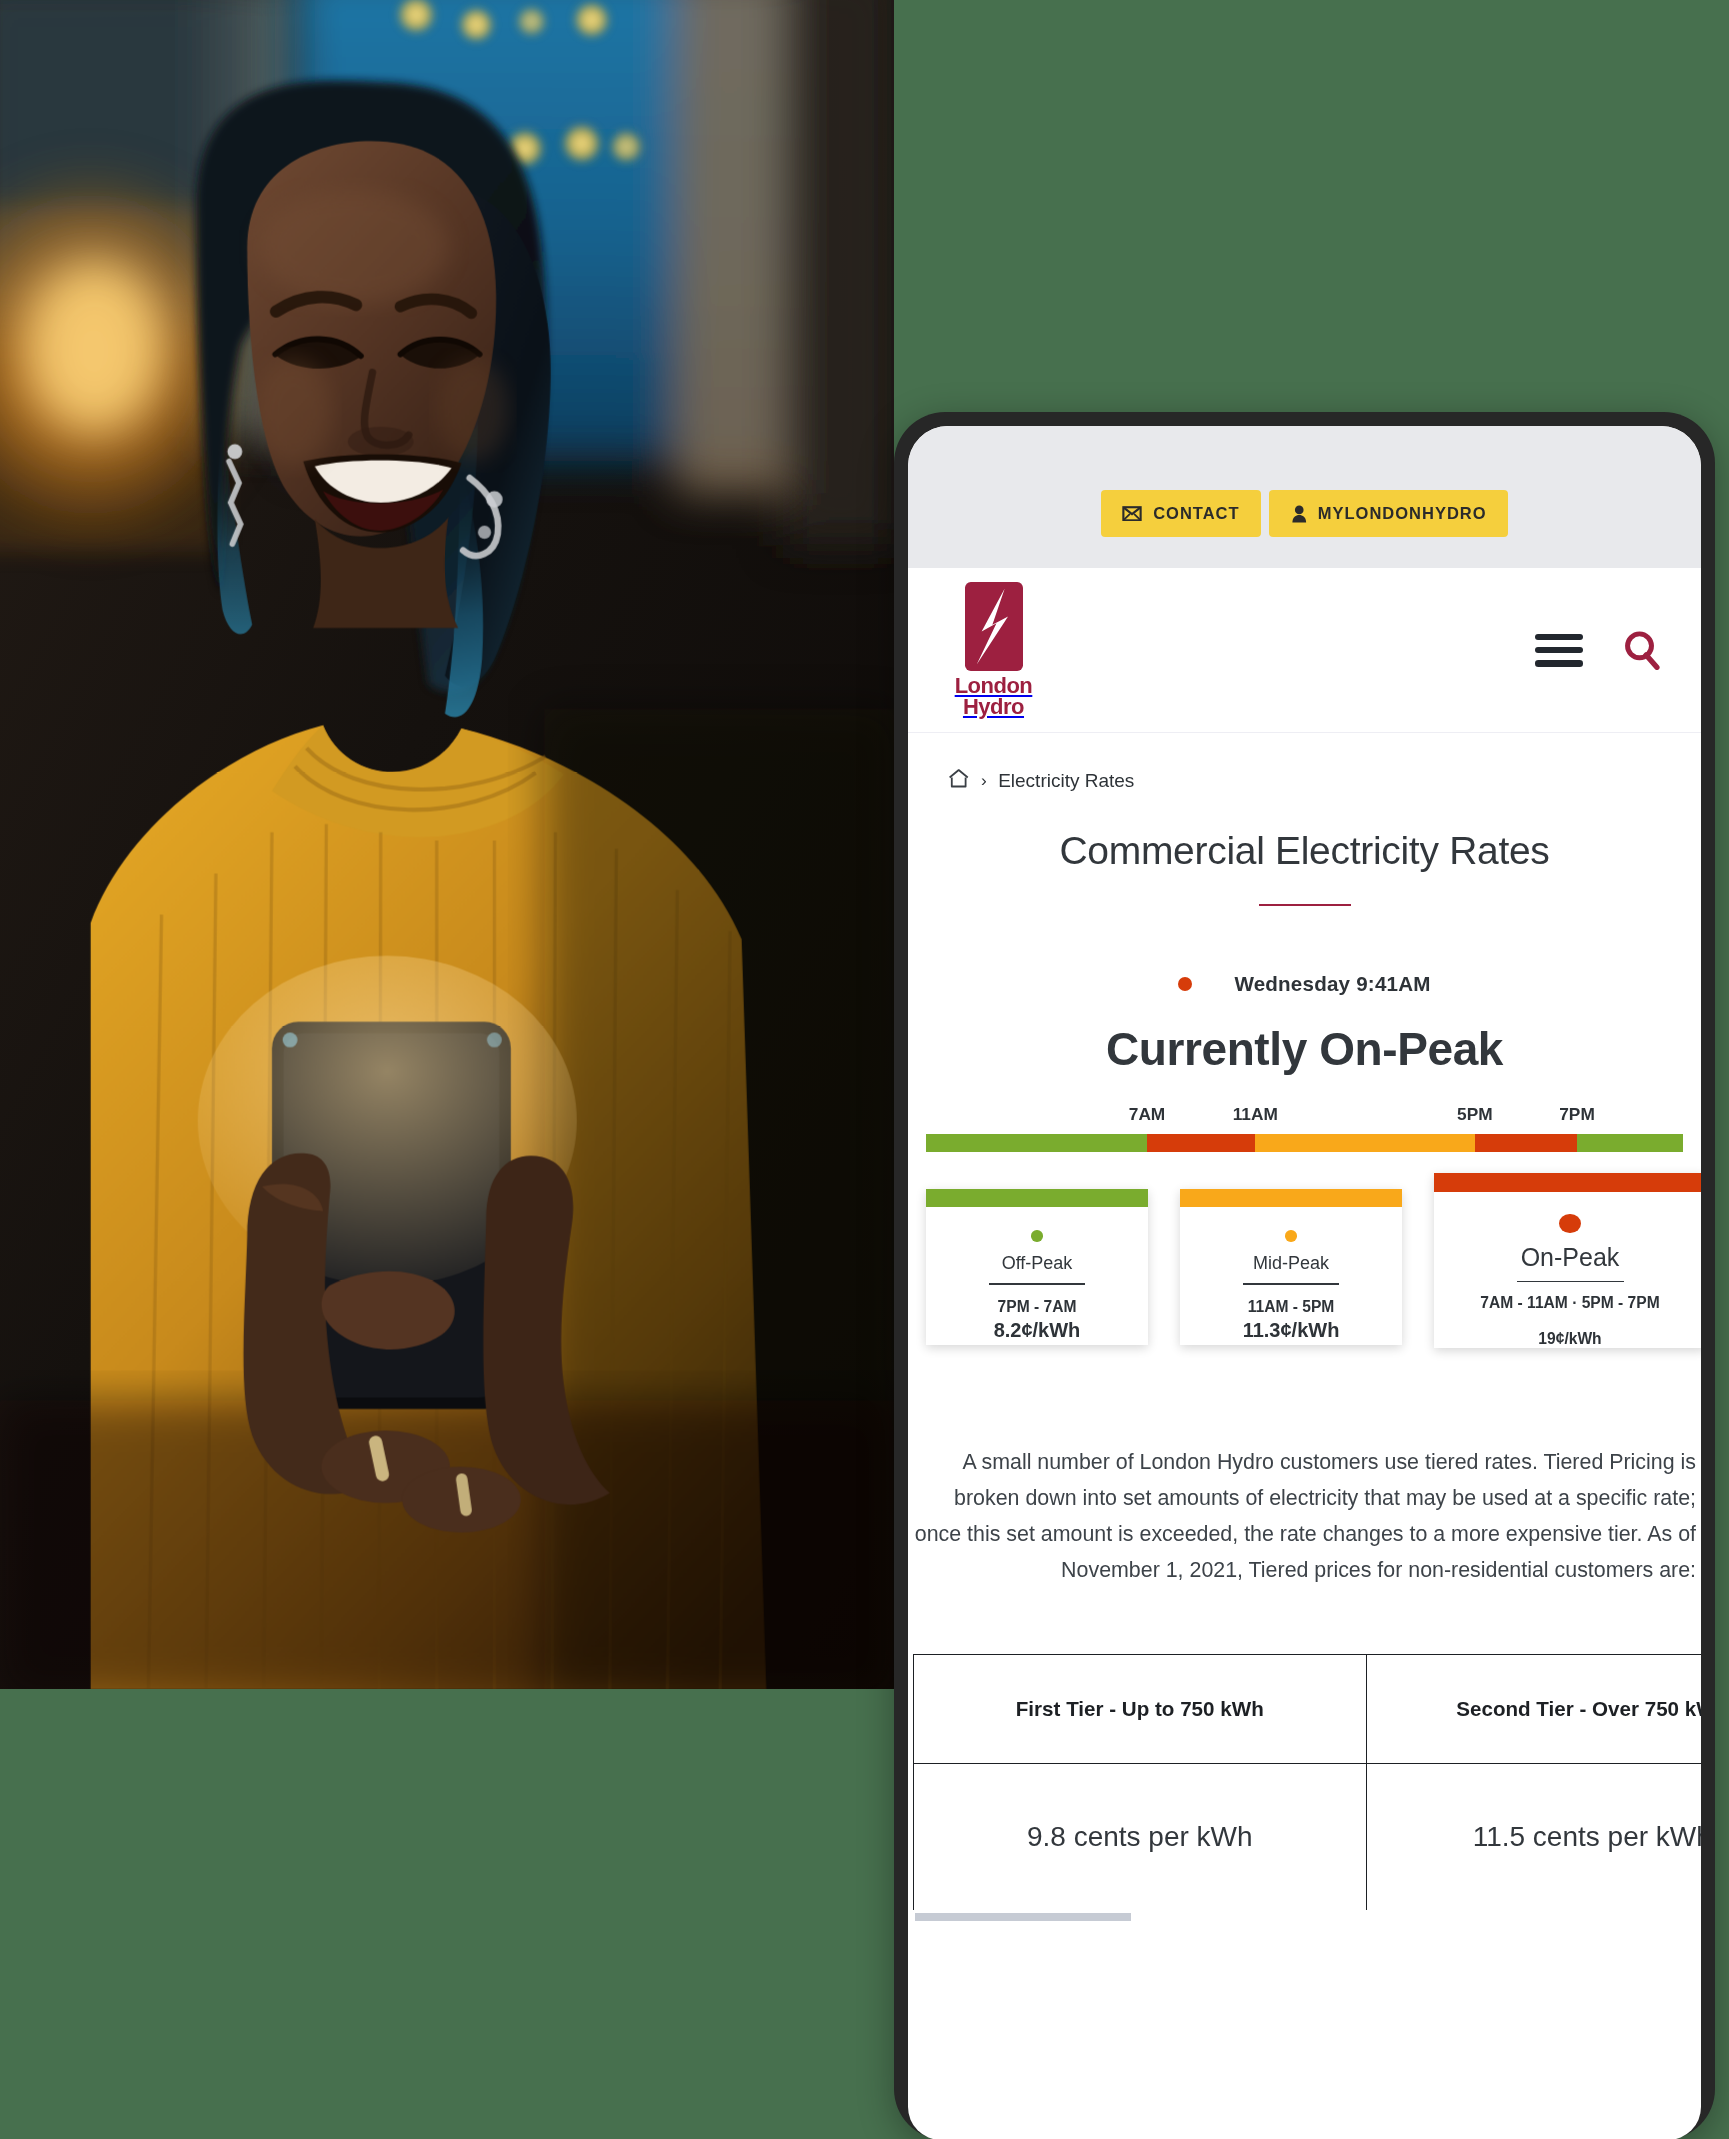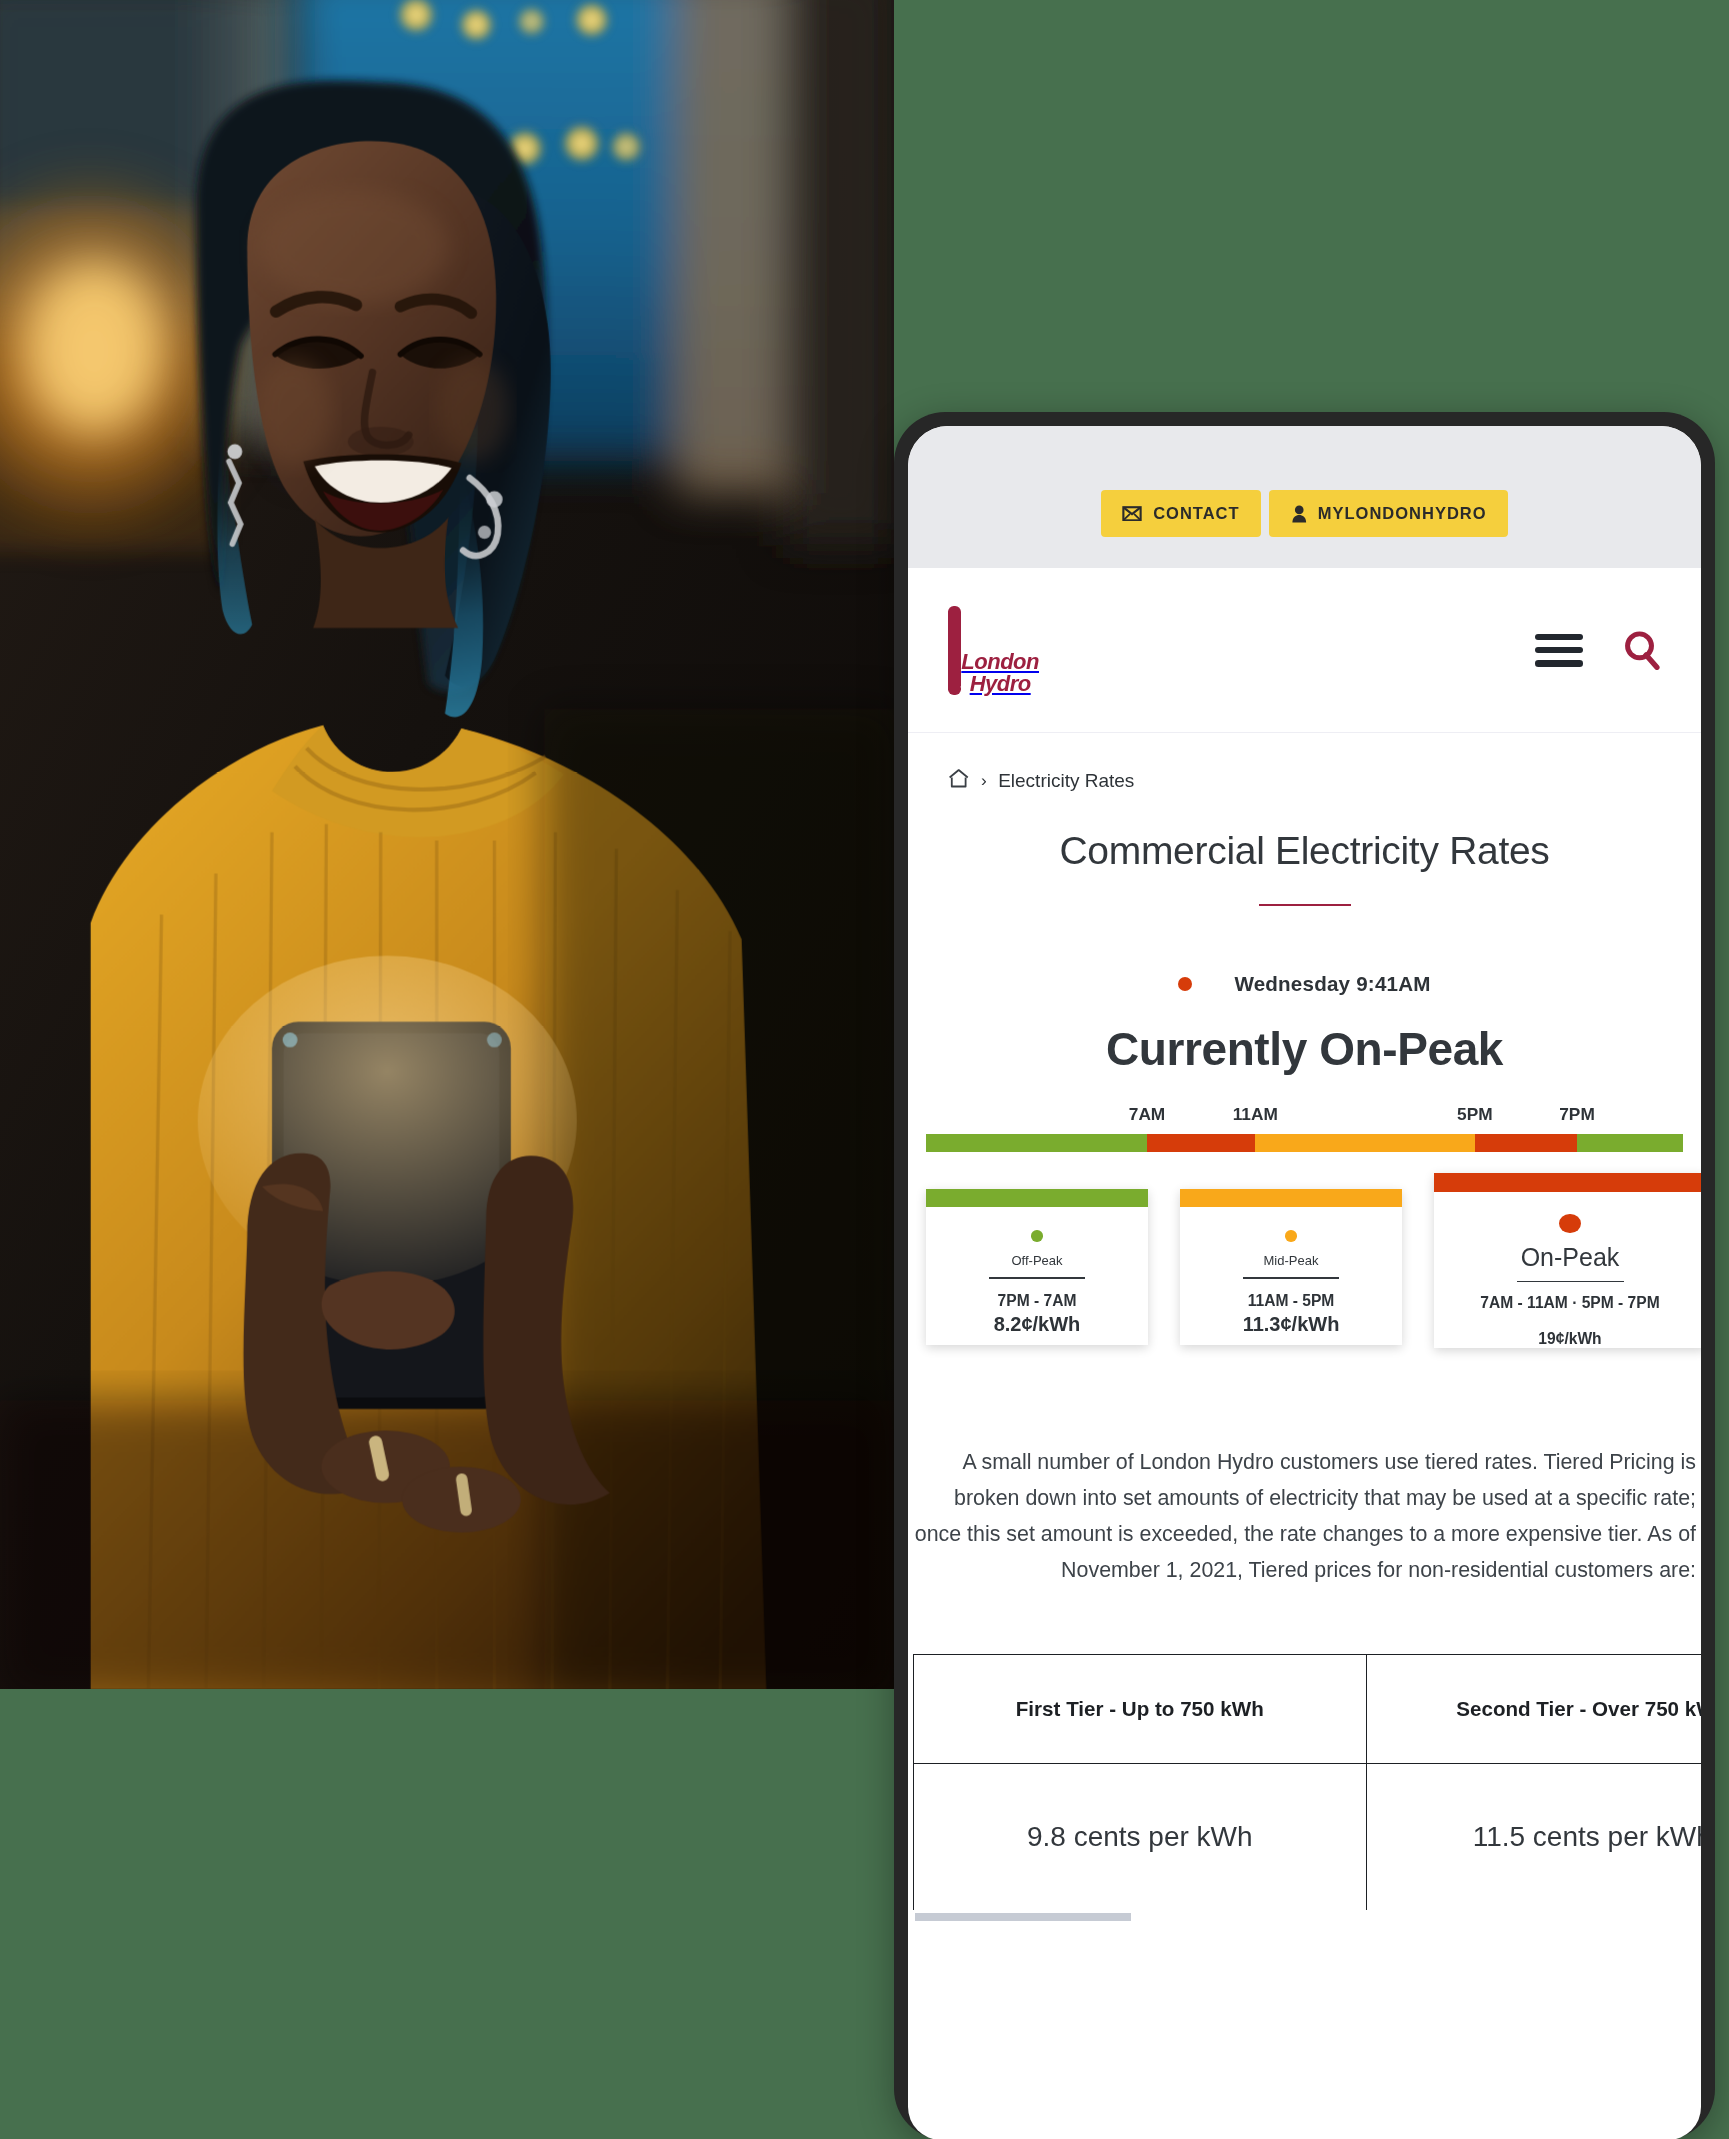--- a/index.html
+++ b/index.html
@@ -82,21 +82,21 @@
 
   
   .site-header {
     height: 165px;
     background: #fff;
     border-bottom: 1.6px solid #eeeef4;
     display: flex;
     align-items: center;
     padding: 0 40px;
   }
-  .logo { display: flex; flex-direction: row; align-items: flex-end; width: 91px; font-style: italic; }
+  .logo { display: flex; flex-direction: column; align-items: center; width: 91px; }
   .logo-mark {
     width: 58px; height: 89px;
     background: #9d2040;
     border-radius: 5.8px;
     position: relative;
     overflow: hidden;
   }
   .logo-mark svg { position: absolute; left: 0; top: 0; }
   .logo-word {
     margin-top: 3.3px;
@@ -195,21 +195,21 @@
   .rate-card .band { width: 100%; }
   .rate-card .dot { border-radius: 50%; }
   .rate-card .label { font-weight: 400; color: #32373c; }
   .rate-card .crule { background: #32373c; height: 1.6px; }
   .rate-card .hours { font-weight: 700; color: #2e3338; }
   .rate-card .price { font-weight: 700; color: #2e3338; }
 
   .card-sm { width: 222px; height: 156px; top: 16.5px; }
   .card-sm .band { height: 18px; }
   .card-sm .dot { width: 11.5px; height: 11.5px; margin-top: 23px; }
-  .card-sm .label { font-size: 13px; margin-top: 11.5px; }
+  .card-sm .label { font-size: 18px; margin-top: 11.5px; }
   .card-sm .crule { width: 96px; margin-top: 9px; }
   .card-sm .hours { font-size: 15.6px; margin-top: 13px; }
   .card-sm .price { font-size: 20px; margin-top: 3px; }
 
   .card-lg { width: 272px; height: 175px; top: 0; }
   .card-lg .band { height: 21.4px; }
   .card-lg .dot { width: 21.4px; height: 21.4px; margin-top: 22px; }
   .card-lg .label { font-size: 25px; margin-top: 10px; }
   .card-lg .crule { width: 107px; margin-top: 9px; }
   .card-lg .hours { font-size: 15.6px; margin-top: 12.4px; }

